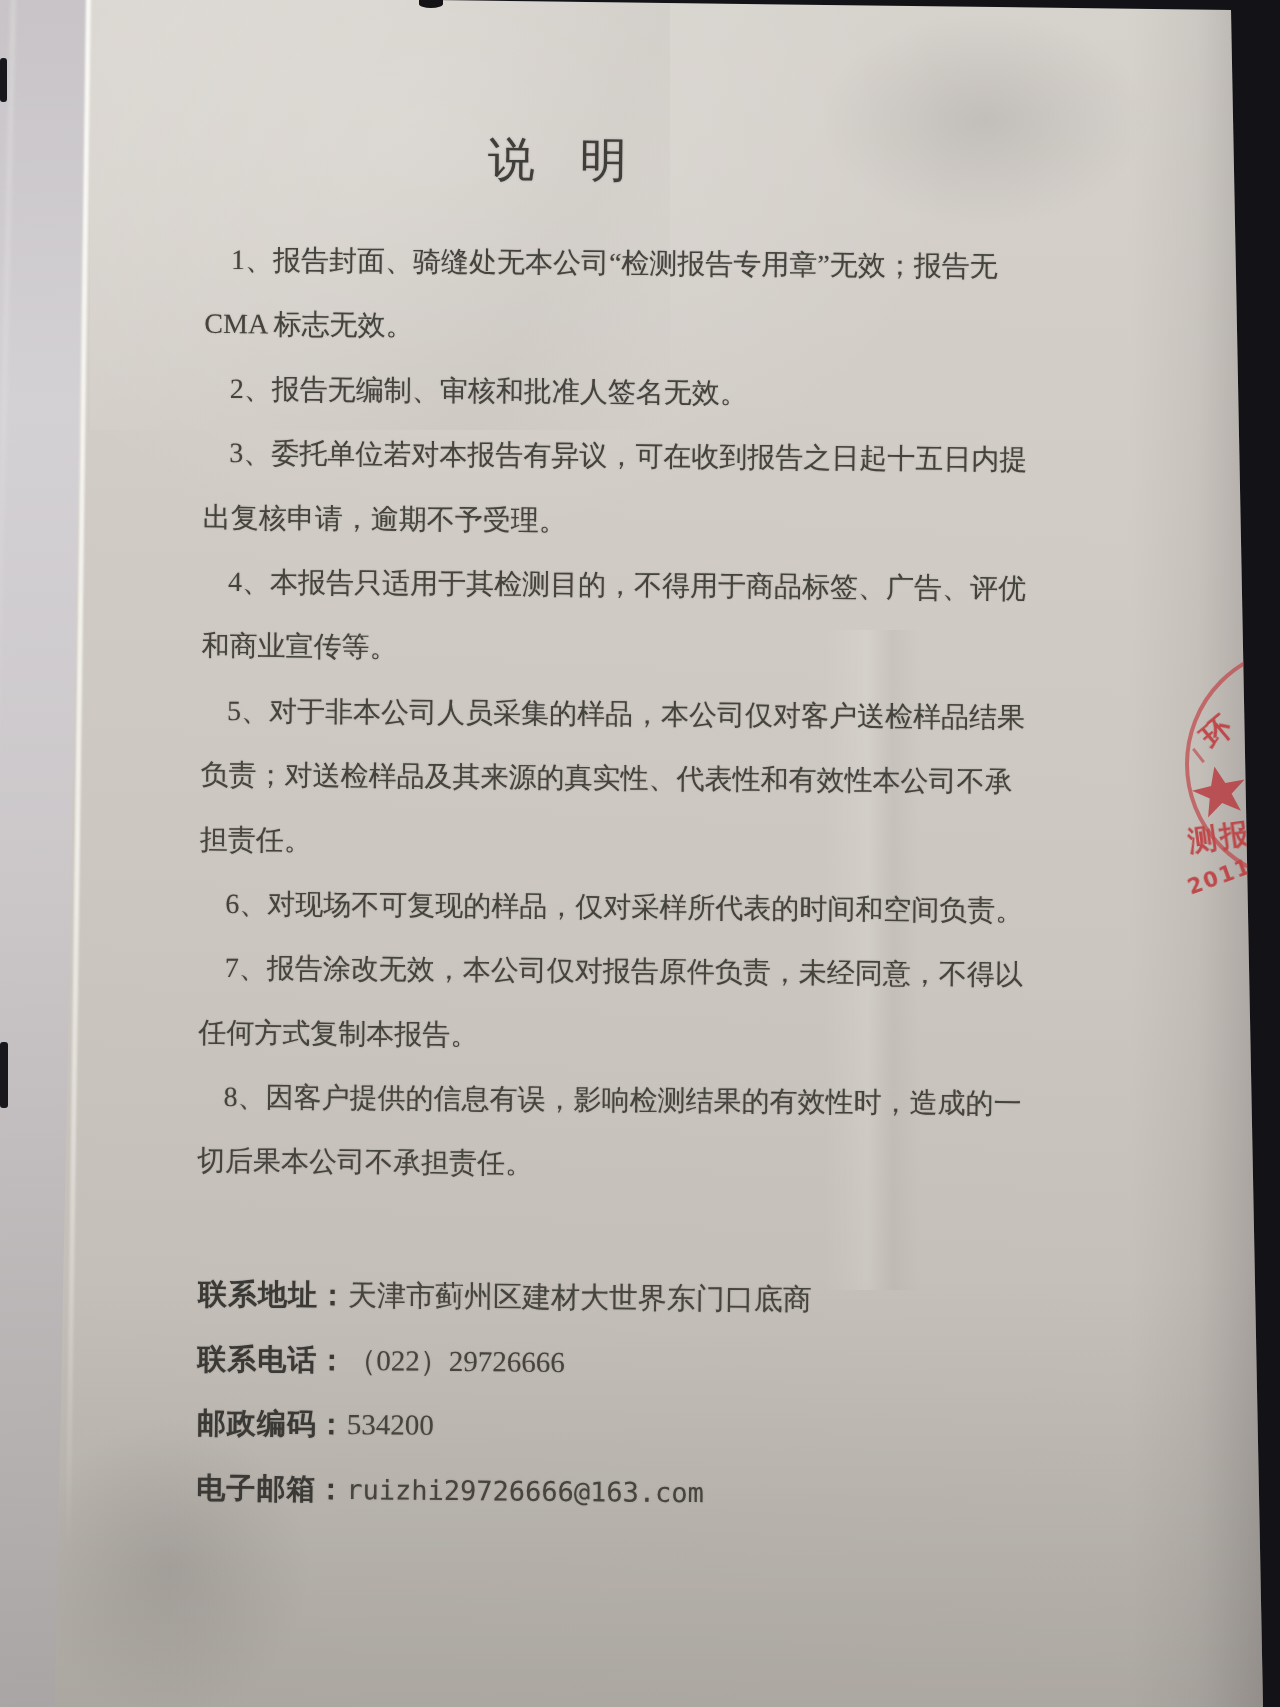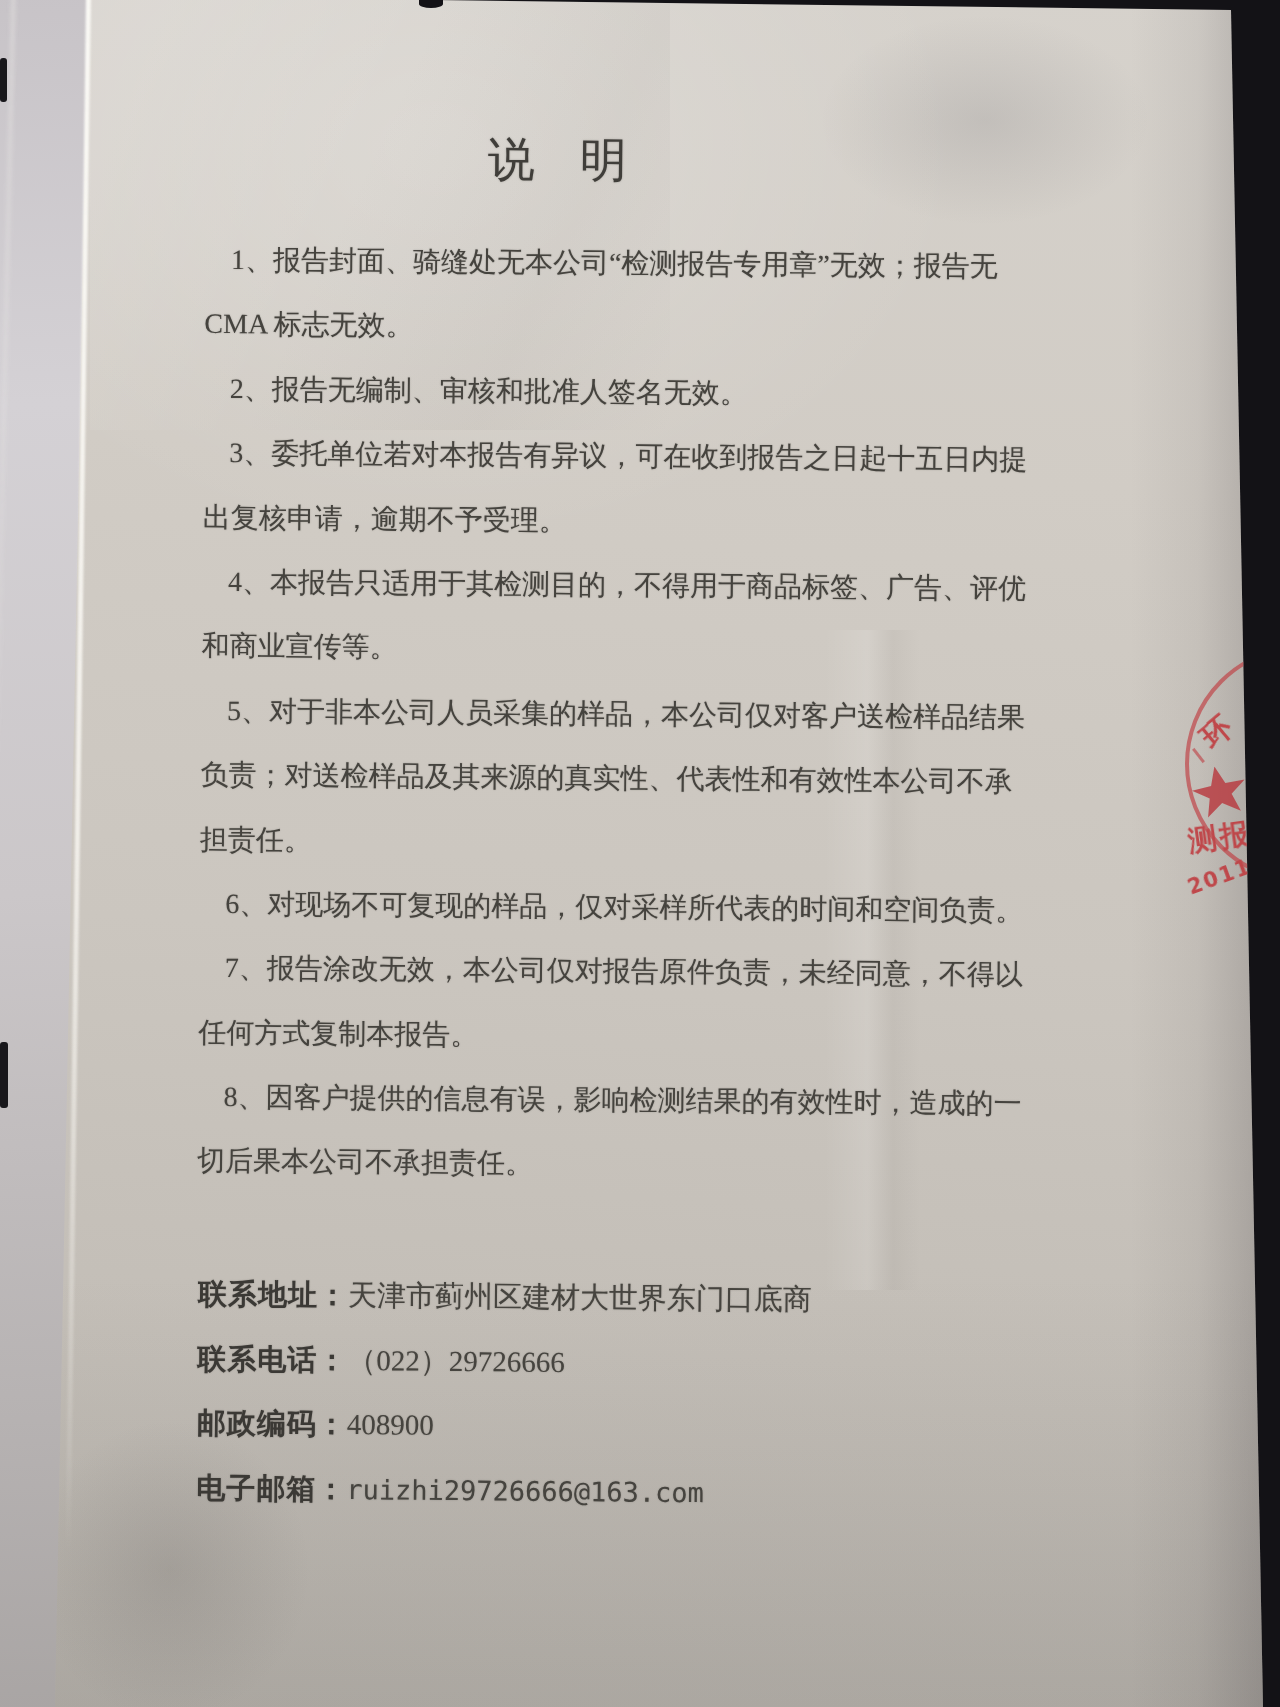--- a/index.html
+++ b/index.html
@@ -147,21 +147,21 @@
       </div>
 
       <div class="contact">
         <div class="contact-row">
           <span class="contact-label">联系地址：</span><span class="contact-value">天津市蓟州区建材大世界东门口底商</span>
         </div>
         <div class="contact-row">
           <span class="contact-label">联系电话：</span><span class="contact-value">（022）29726666</span>
         </div>
         <div class="contact-row">
-          <span class="contact-label">邮政编码：</span><span class="contact-value">408900</span>
+          <span class="contact-label">邮政编码：</span><span class="contact-value">534200</span>
         </div>
         <div class="contact-row">
           <span class="contact-label">电子邮箱：</span><span class="contact-value mono">ruizhi29726666@163.com</span>
         </div>
       </div>
     </div>
   </div>
 
   <div class="edge-highlight"></div>
   <div class="top-notch"></div>

